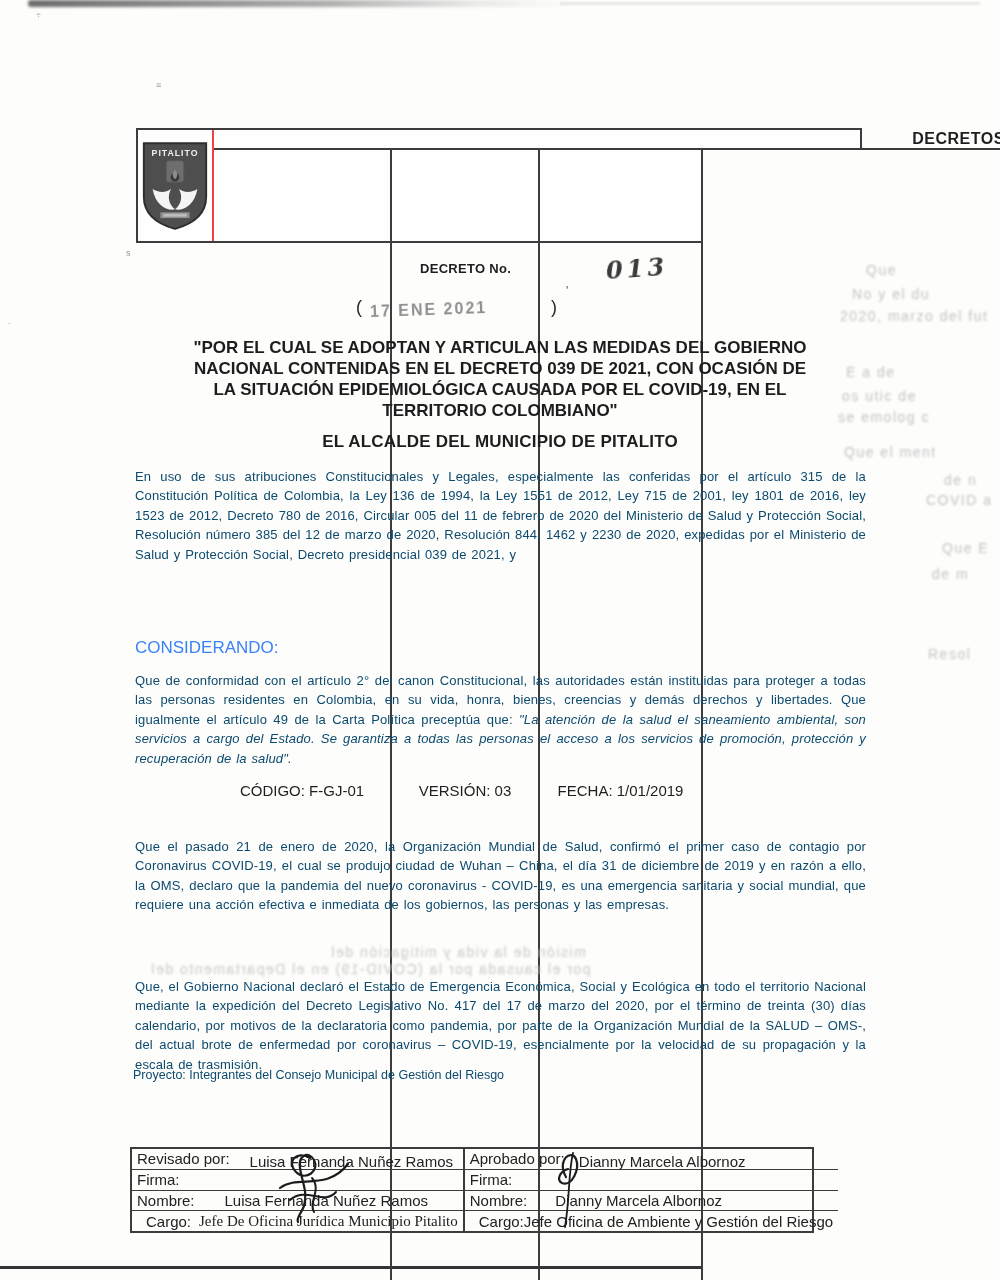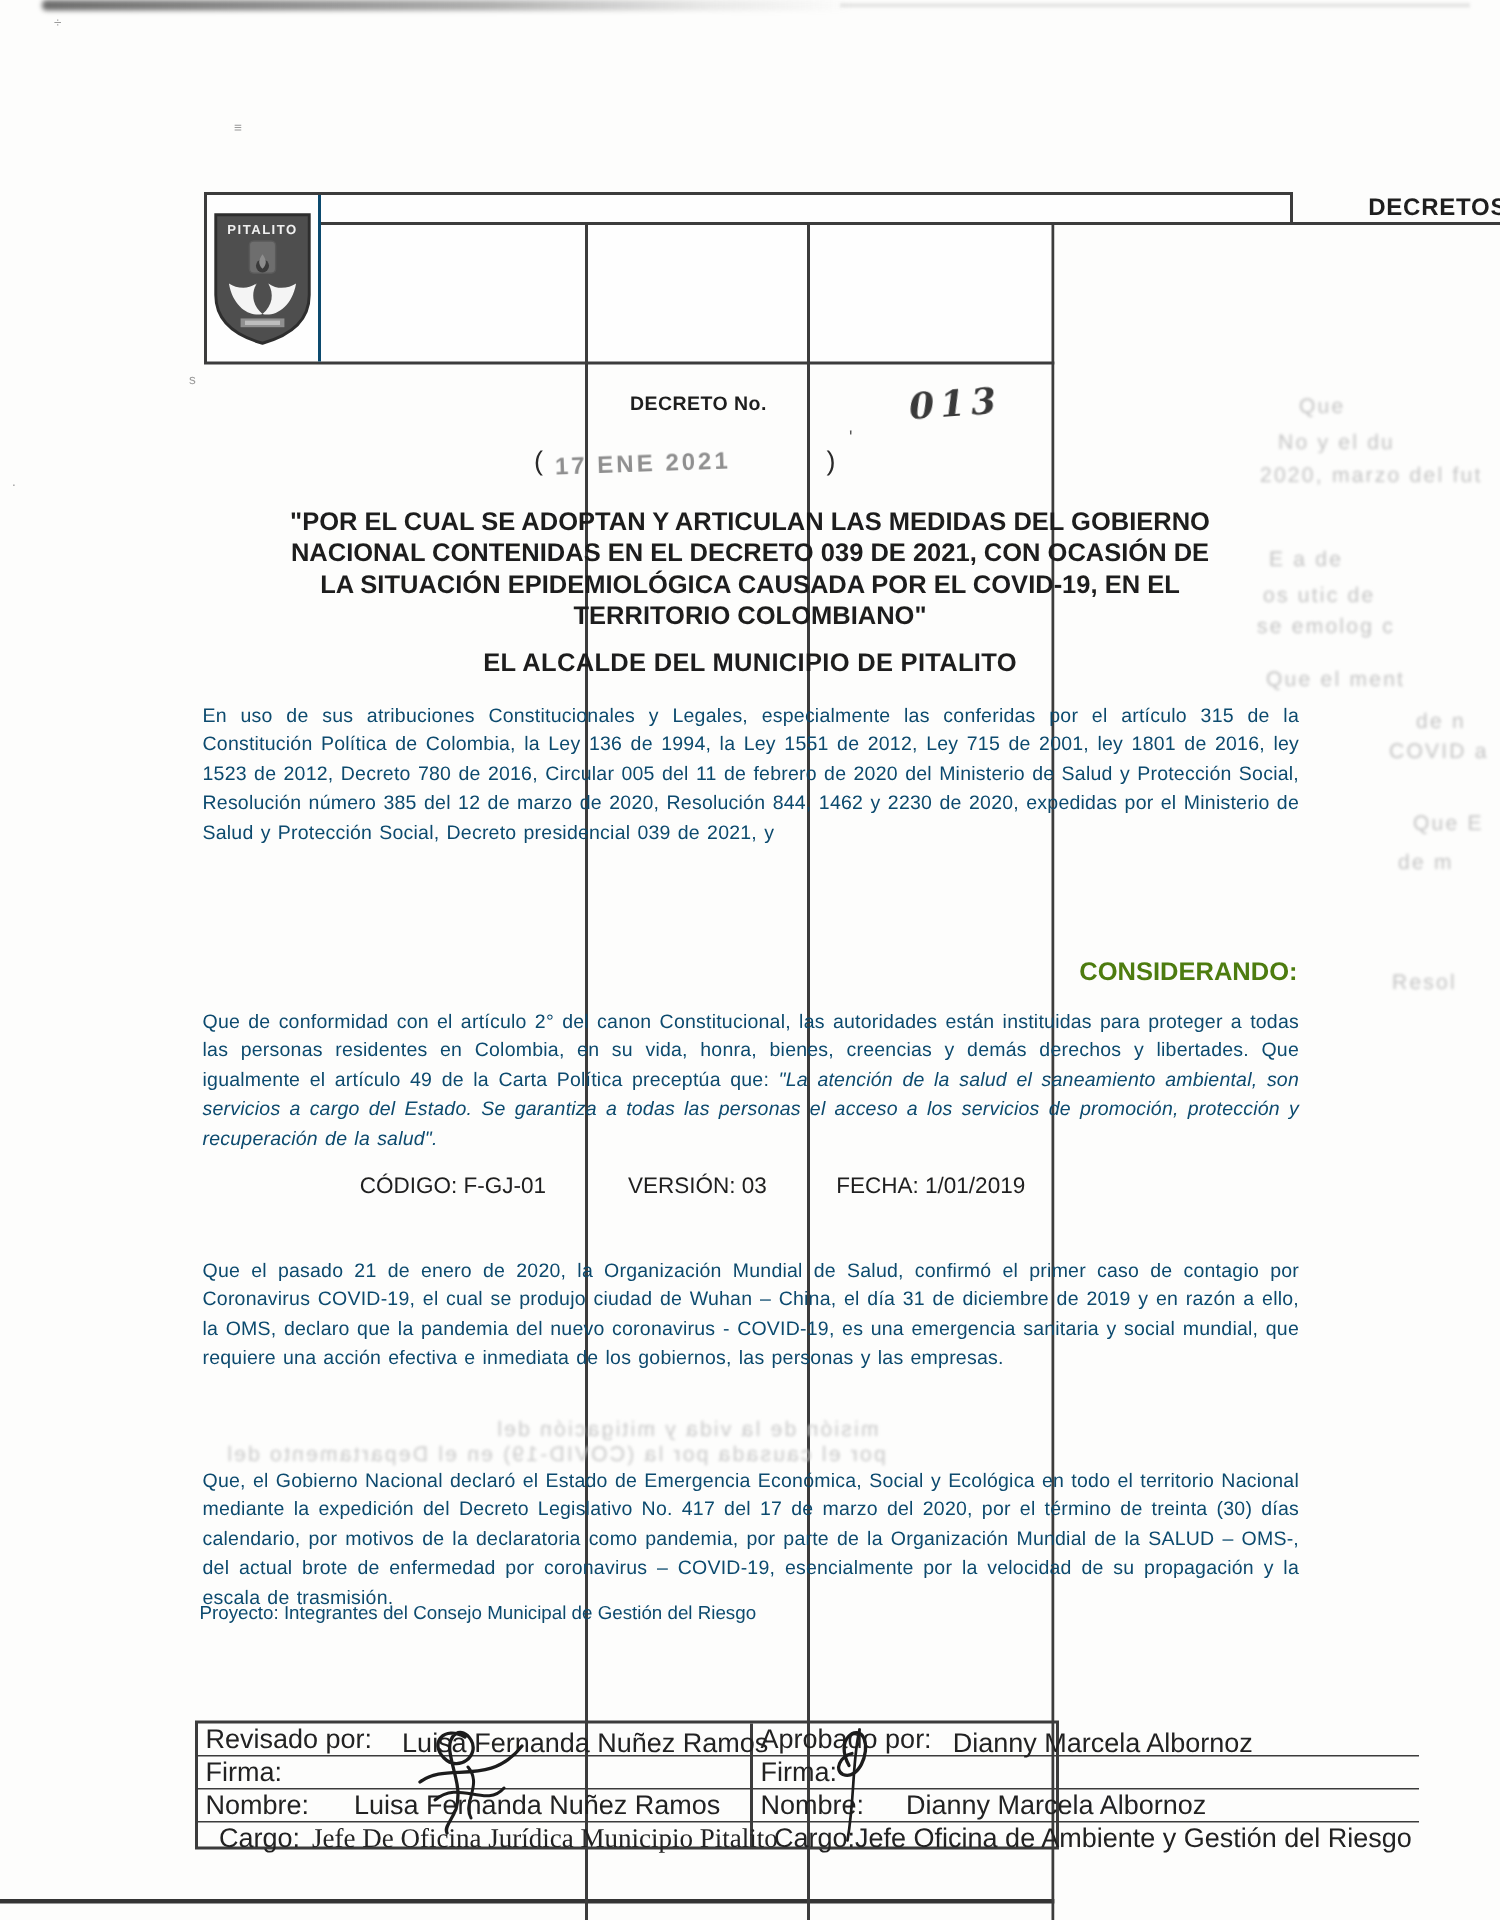--- a/index.html
+++ b/index.html
@@ -23,21 +23,21 @@
     position:absolute; top:1266px; left:0; width:1000px; height:3px;
     background:#343434; filter:blur(.4px);
   }
   .speck { position:absolute; color:#9a9a9a; font-size:9px; filter:blur(.4px); }
 
   
   .hdr-table {
     position:absolute; top:128px; left:136px; width:726px; height:115px;
     border:2px solid #3c3c3c; display:flex; background:rgba(255,255,255,.6);
   }
-  .hdr-logo-cell { width:110px; border-right:2px solid #0c4a6e; display:flex; align-items:center; justify-content:center; }
+  .hdr-logo-cell { width:110px; border-right:2px solid #ef4444; display:flex; align-items:center; justify-content:center; }
   .hdr-right { flex:1; display:flex; flex-direction:column; }
   .hdr-title-cell { height:56px; border-bottom:2px solid #3c3c3c; display:flex; align-items:center; justify-content:center;
     font-size:16px; font-weight:600; letter-spacing:.5px; color:#1f1f1f; }
   .hdr-bottom { flex:1; display:flex; font-size:15px; color:#1f1f1f; }
   .hdr-cell { display:flex; align-items:center; justify-content:center; }
   .hdr-cell.code { width:178px; border-right:2px solid #3c3c3c; }
   .hdr-cell.version { width:148px; border-right:2px solid #3c3c3c; }
   .hdr-cell.fecha { width:163px; border-right:2px solid #3c3c3c; }
   .hdr-cell.page { flex:1; gap:4px; }
 
@@ -55,36 +55,36 @@
   .date-stamp {
     position:absolute; top:301px; left:370px; font-size:16px; font-weight:700;
     color:#8f8f8f; letter-spacing:2px; transform:rotate(-2deg); filter:blur(.45px);
   }
 
   
   .doc-title { position:absolute; top:337px; left:135px; width:730px; text-align:center;
     font-weight:700; font-size:17px; line-height:21px; color:#1d1d1d; }
   .alcalde-heading { position:absolute; top:432px; left:135px; width:730px; text-align:center;
     font-weight:700; font-size:17px; color:#1d1d1d; letter-spacing:.2px; }
-  .considerando-heading { position:absolute; top:638px; left:135px; width:730px; text-align:right;
-    font-weight:700; font-size:17px; color:#4d7c0f; }
+  .considerando-heading { position:absolute; top:638px; left:135px; width:730px; text-align:left;
+    font-weight:400; font-size:17px; color:#3b82f6; }
 
   
   .para { position:absolute; left:135px; width:731px; text-align:justify;
     font-size:13px; line-height:19.4px; color:#0c4a6e; letter-spacing:.15px; word-spacing:1px; }
   .para.preamble { top:467px; }
   .para.p1 { top:671px; }
   .para.p2 { top:837px; }
   .para.p3 { top:977px; }
   .italic-quote { font-style:italic; }
 
   
   .project-line { position:absolute; top:1068px; left:133px; font-size:12.5px; color:#0c4a6e; }
-  .ftr-table { position:absolute; top:1147px; left:130px; width:576px; height:86px;
-    border:2px solid #3c3c3c; display:flex; font-size:18px; color:#222; }
+  .ftr-table { position:absolute; top:1147px; left:130px; width:684px; height:86px;
+    border:2px solid #3c3c3c; display:flex; font-size:15px; color:#222; }
   .ftr-col { display:flex; flex-direction:column; }
   .ftr-col.left { width:370px; border-right:2px solid #3c3c3c; }
   .ftr-col.right { flex:1; }
   .ftr-row { flex:1; border-bottom:1.5px solid #3c3c3c; display:flex; align-items:center; padding:0 5px; white-space:nowrap; overflow:visible; }
   .ftr-row:last-child { border-bottom:none;padding-left:14px; }
   .ftr-val { display:inline-block; }
   .v-lower { transform:translateY(3px); }
   .ind20 { margin-left:20px; } .ind14 { margin-left:14px; } .ind30 { margin-left:30px; }
   .ind8  { margin-left:8px;font-family:Liberation Serif, serif;  } .ind40 { } .ind28 { margin-left:28px; }
 

